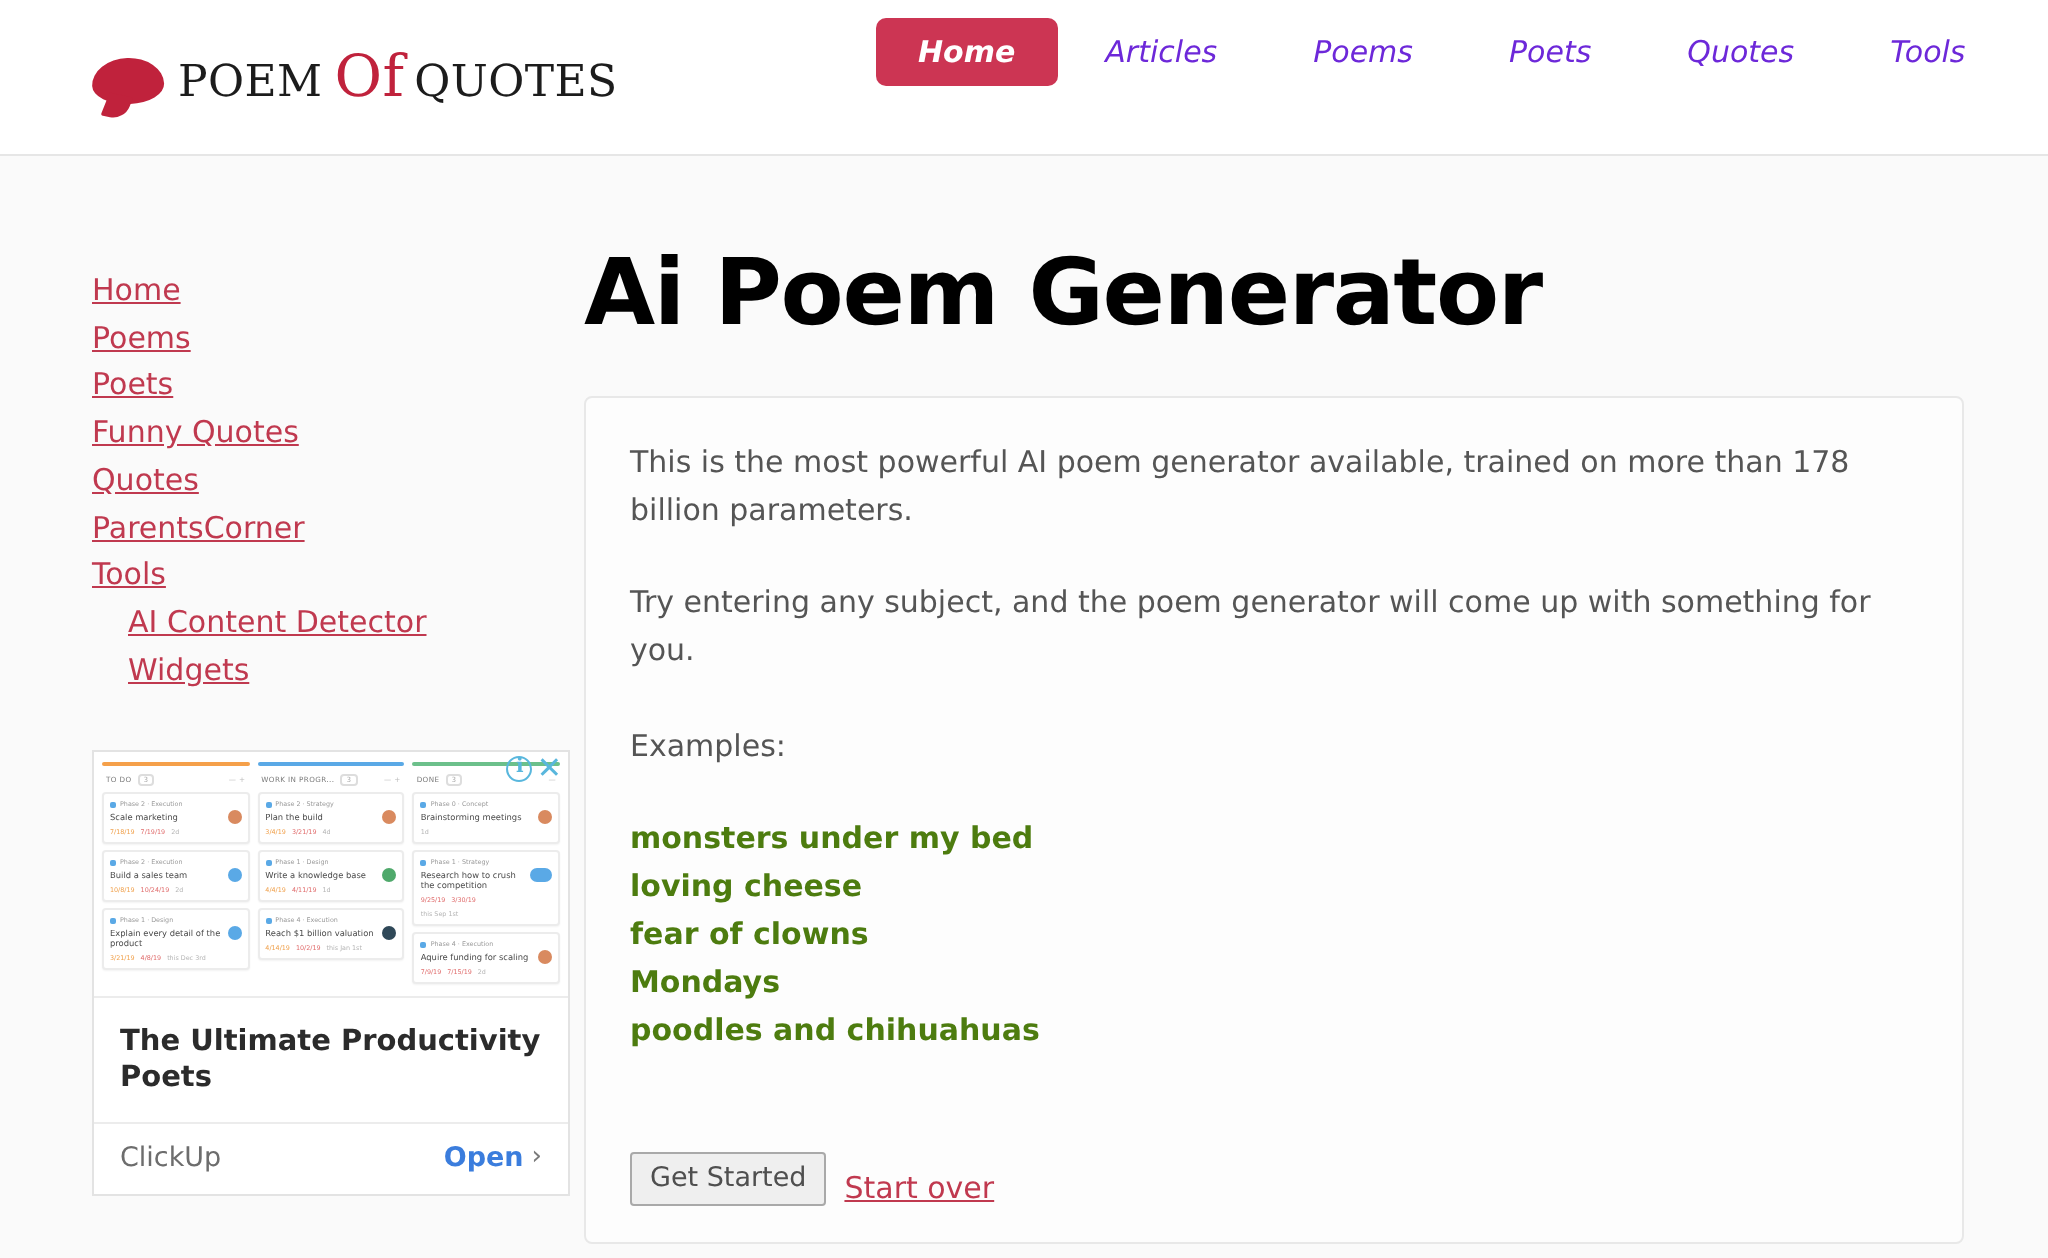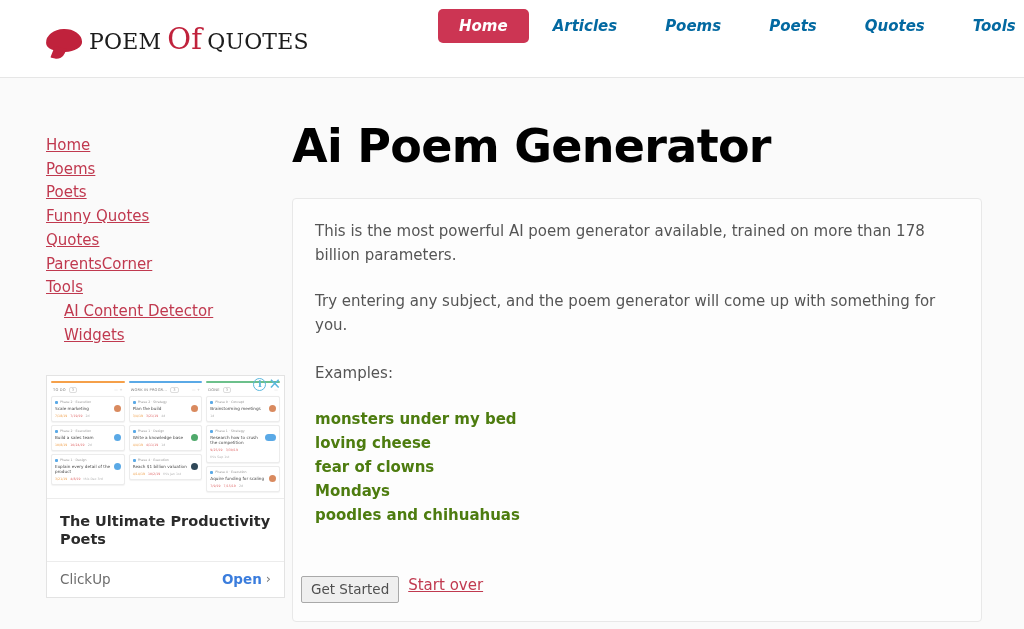--- a/index.html
+++ b/index.html
@@ -76,25 +76,24 @@
     left: 438px;
     top: 9px;
     display: flex;
     align-items: center;
     gap: 0;
   }
   .nav-link {
     font-family: "DejaVu Sans", "Liberation Sans", sans-serif;
     font-style: italic;
     font-size: 15px;
-    color: #0369a1;
+    color: #6d28d9;
     text-decoration: none;
     padding: 7px 24px;
     white-space: nowrap;
-    font-weight: bold;
   }
   .nav-link.active {
     background: #cc3553;
     color: #ffffff;
     font-weight: bold;
     border-radius: 5px;
     padding: 8px 21px;
   }
 
   
@@ -262,24 +261,24 @@
   .panel p.tight { margin-bottom: 22px; }
   .examples { margin: 0; padding: 0; list-style: none; }
   .examples li {
     font-size: 15px;
     line-height: 24px;
     font-weight: bold;
     color: #4d7c0f;
   }
   .panel-actions {
     position: absolute;
-    left: 8px;
+    left: 22px;
     bottom: 18px;
     display: flex;
-    align-items: flex-start;
+    align-items: flex-end;
     gap: 9px;
   }
   .btn-get-started {
     font-family: "DejaVu Sans", "Liberation Sans", sans-serif;
     font-size: 13.5px;
     color: #4f4f4f;
     background: #efefef;
     border: 1px solid #a9a9a9;
     border-radius: 2px;
     padding: 4px 9px 5px 9px;

